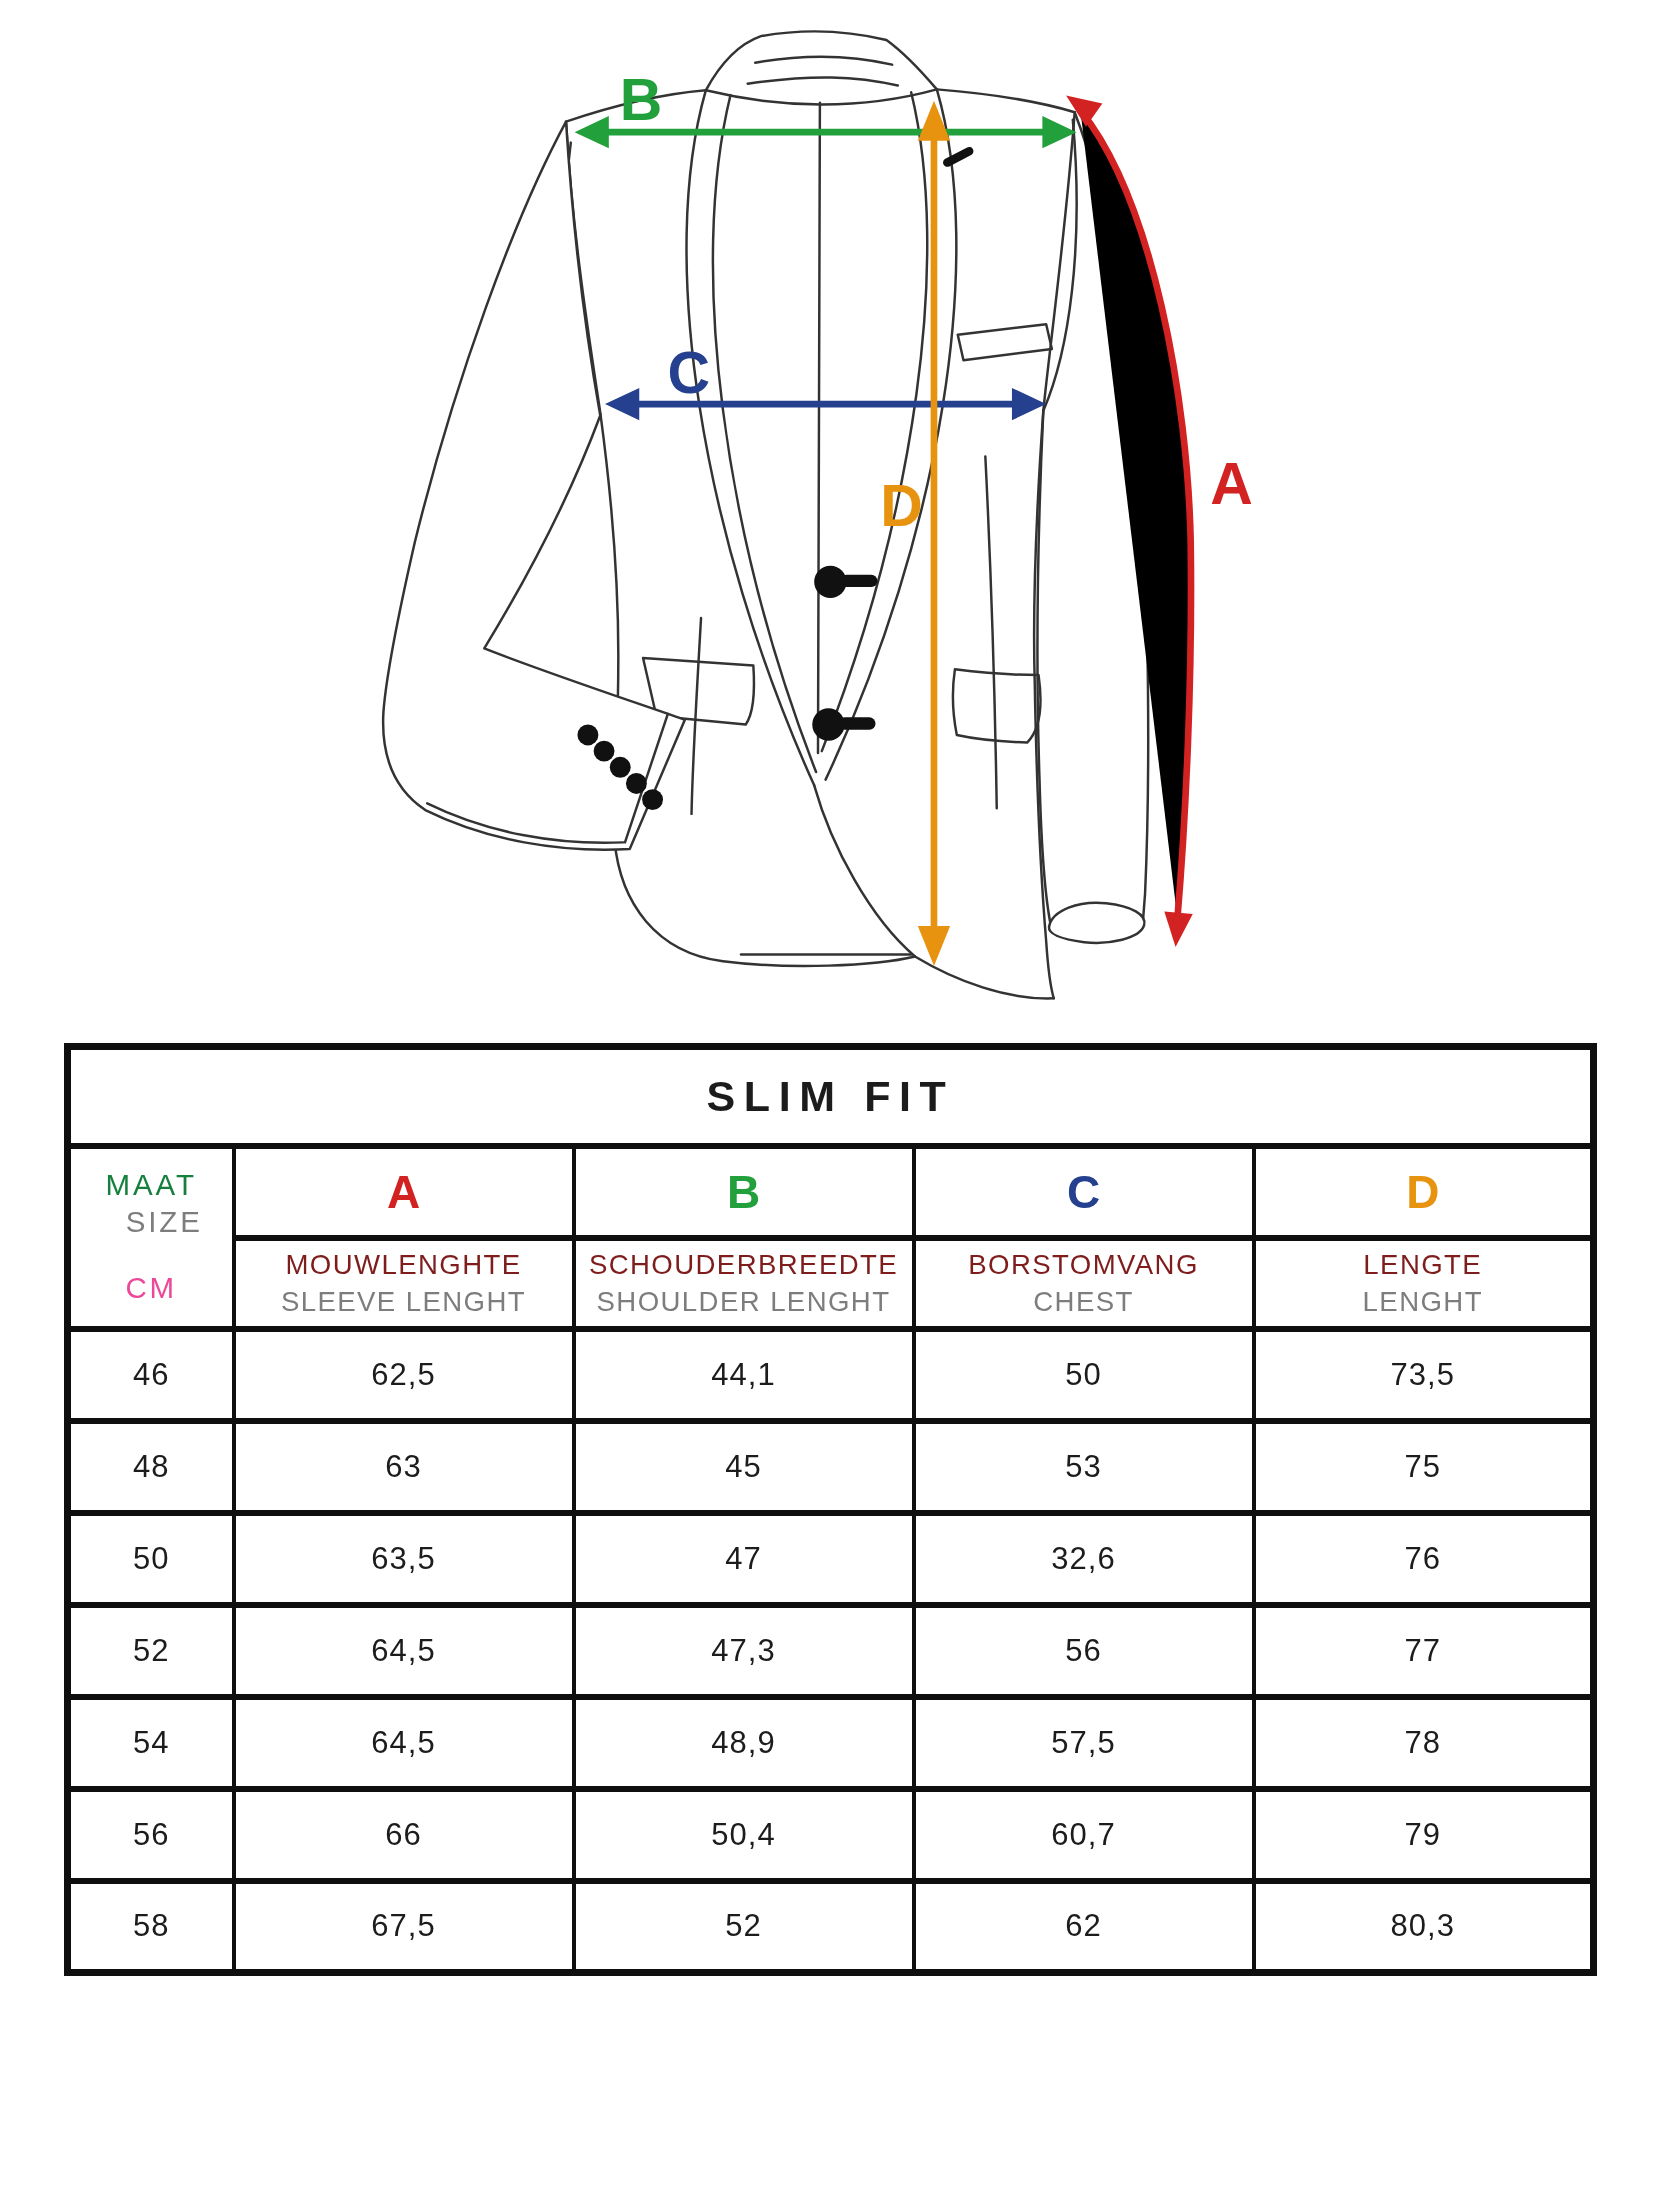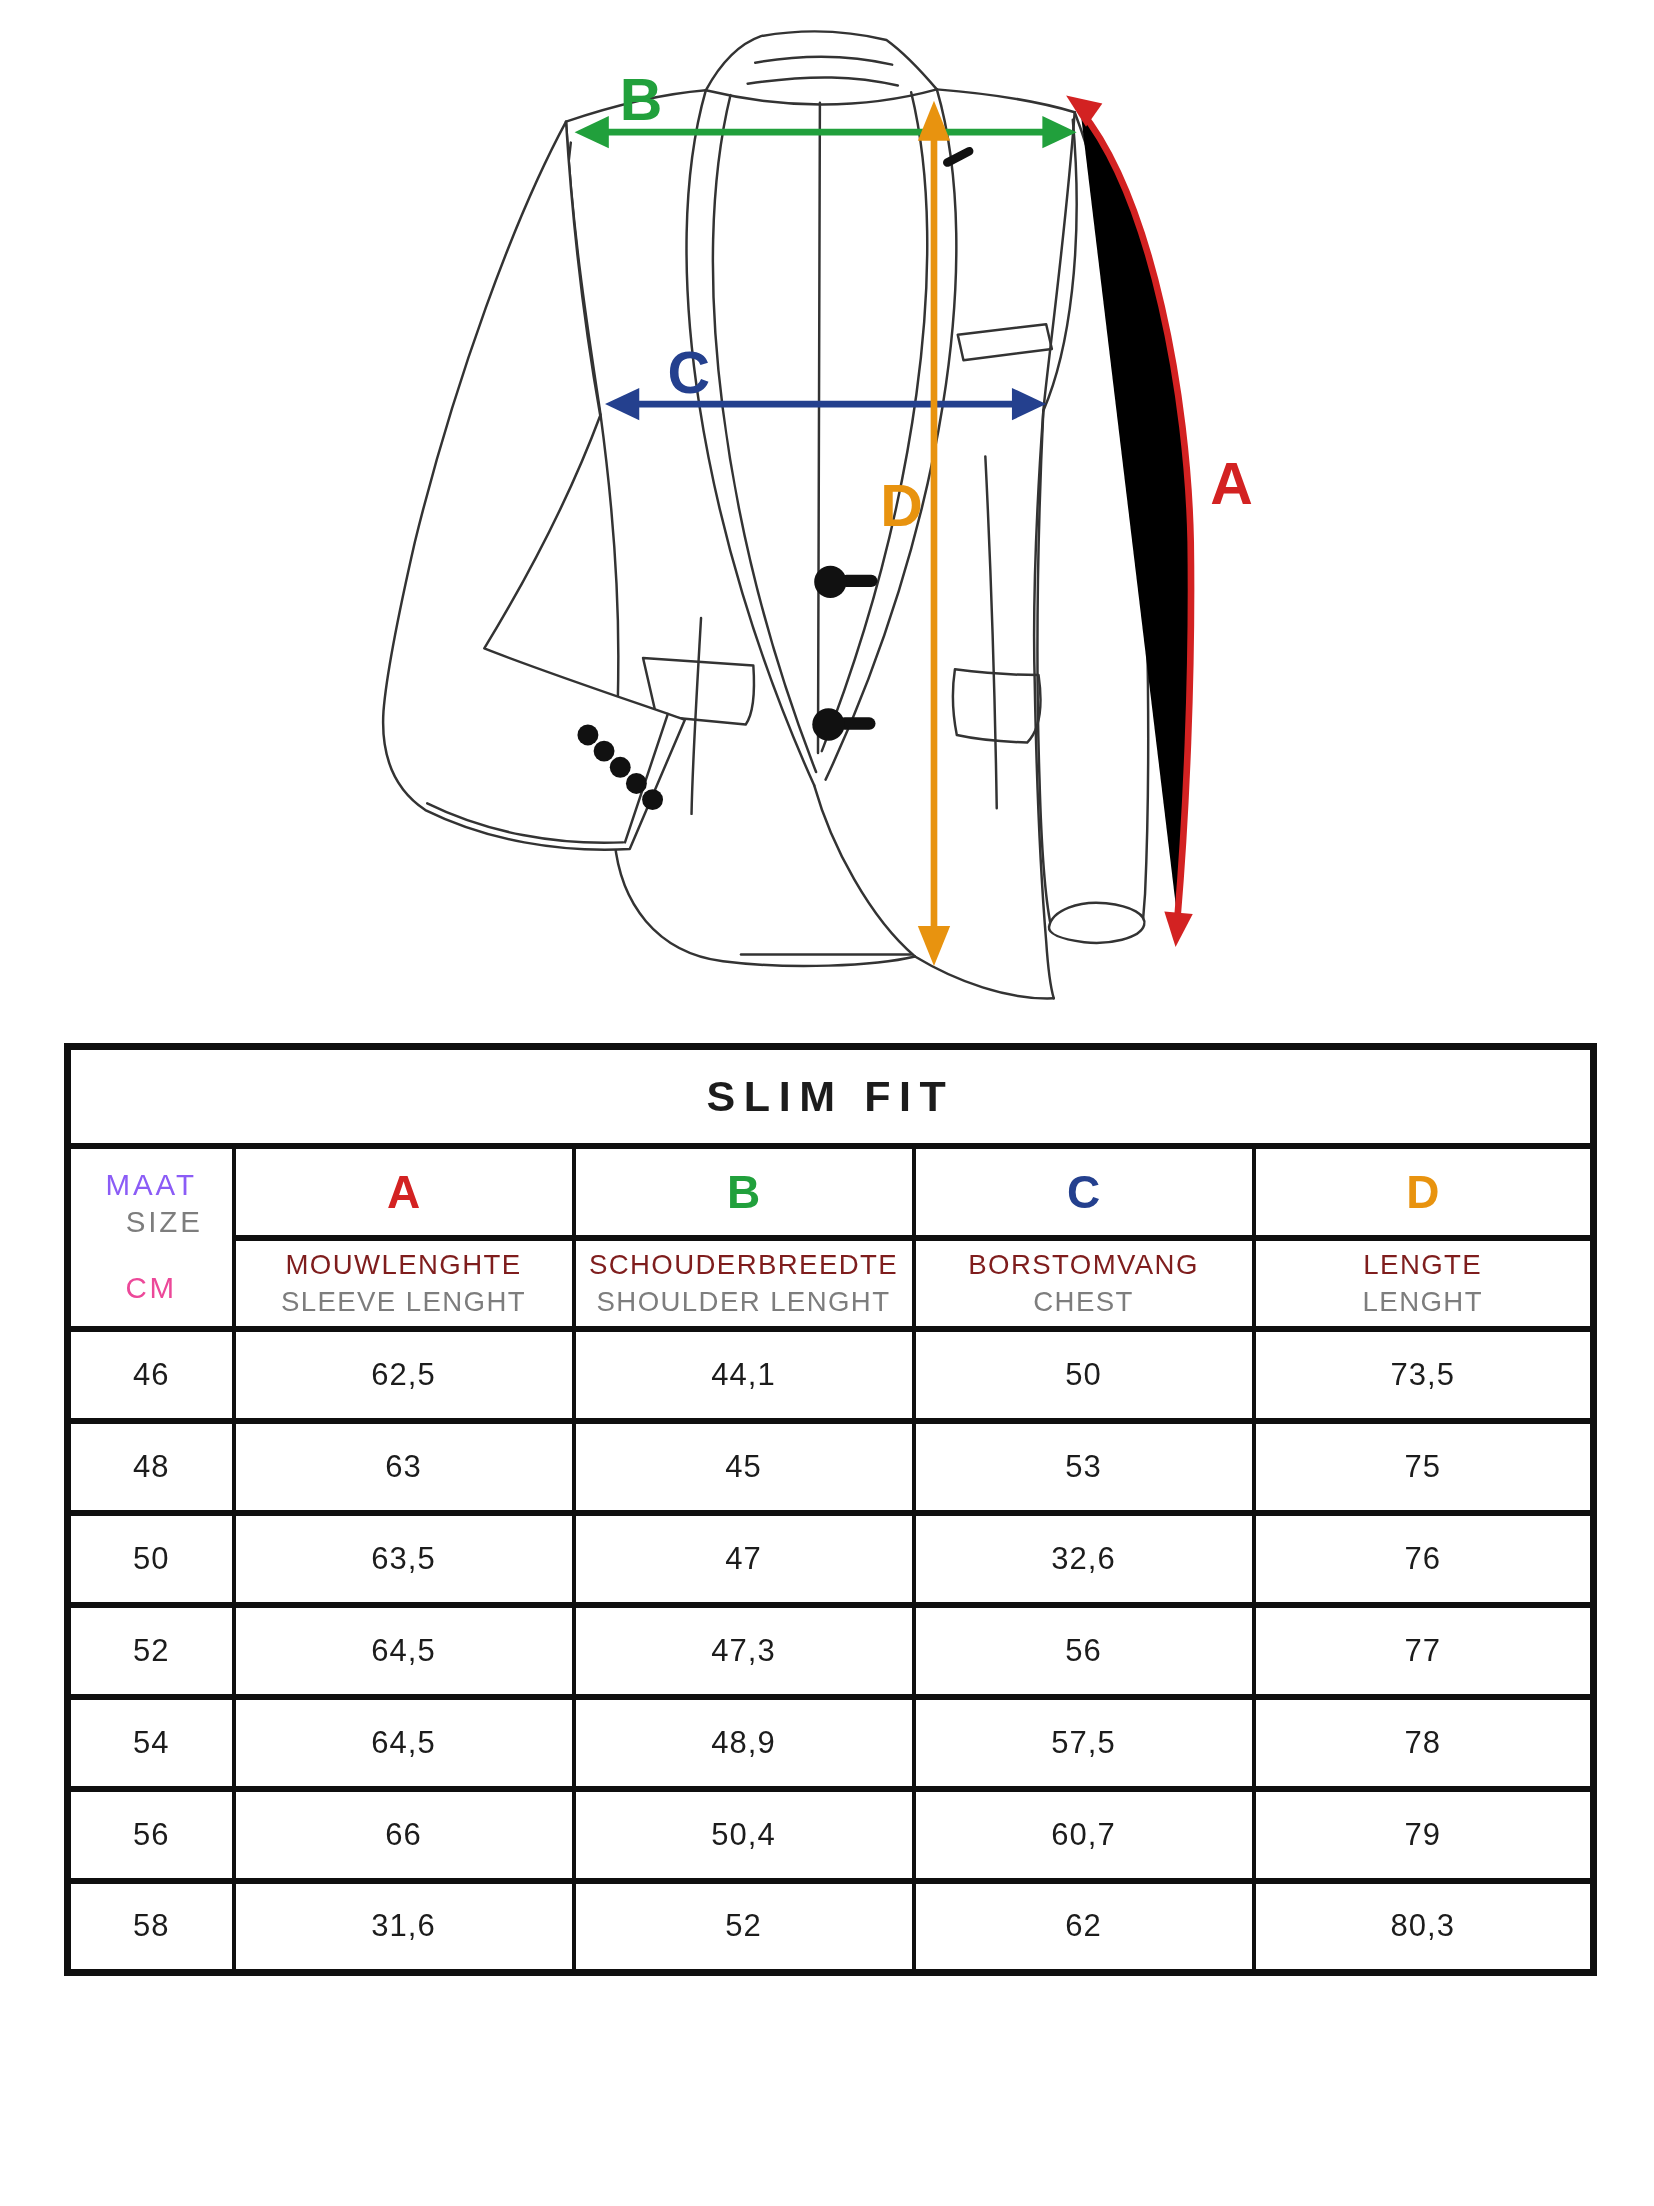--- a/index.html
+++ b/index.html
@@ -14,21 +14,21 @@
   table.size-table{border-collapse:collapse;table-layout:fixed;width:1525px;
                    border:7.6px solid #0f0f0f;color:#181818;}
   table.size-table td{border:4.8px solid #0f0f0f;border-top-width:6.7px;border-bottom-width:6.7px;
                       text-align:center;vertical-align:middle;padding:0;background:#ffffff;}
   tr.r-title{height:99px;}
   tr.r-letters{height:92px;}
   tr.r-names{height:91px;}
   tr.r-data{height:92px;}
   .title-cell{font-size:43px;letter-spacing:8.6px;font-weight:700;color:#1c1c1c;}
   .sizehead-cell{font-size:29.5px;letter-spacing:2.9px;line-height:1.25;}
-  .sizehead-cell .maat{color:#8b5cf6;text-align:center;}
+  .sizehead-cell .maat{color:#15803d;text-align:center;}
   .sizehead-cell .size{color:#7d7d7d;margin-left:26px;}
   .sizehead-cell .cm{color:#ec4899;margin-top:28.5px;}
   .letter-cell{font-size:46px;font-weight:700;}
   .names-cell{font-size:27.6px;letter-spacing:1.4px;line-height:1.35;}
   .names-cell .nl{color:#7f1d1d;}
   .names-cell .en{color:#7d7d7d;}
   .size-cell,.value-cell{font-size:31px;letter-spacing:1px;color:#1c1c1c;}
 </style>
 </head>
 <body>
@@ -202,21 +202,21 @@
           </tr>
           <tr class="r-data">
             <td class="size-cell">56</td>
             <td class="value-cell">66</td>
             <td class="value-cell">50,4</td>
             <td class="value-cell">60,7</td>
             <td class="value-cell">79</td>
           </tr>
           <tr class="r-data">
             <td class="size-cell">58</td>
-            <td class="value-cell">31,6</td>
+            <td class="value-cell">67,5</td>
             <td class="value-cell">52</td>
             <td class="value-cell">62</td>
             <td class="value-cell">80,3</td>
           </tr>
         </tbody>
     </table>
   </div>
 
 </div>
 

